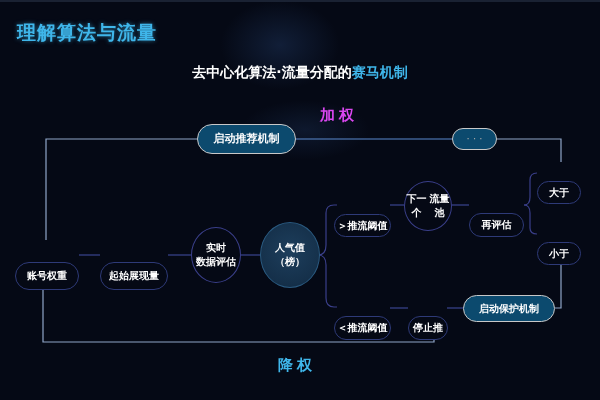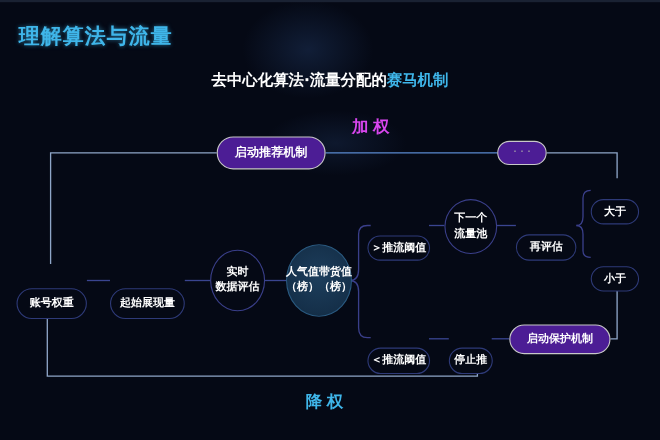--- a/index.html
+++ b/index.html
@@ -36,21 +36,21 @@
     position:absolute; left:278px; top:356px; font-size:15px; font-weight:bold;
     color:#3fb6ea; letter-spacing:4px;
   }
   svg.lines { position:absolute; left:0; top:0; }
   .node {
     position:absolute; box-sizing:border-box; display:flex; align-items:center; justify-content:center;
     color:#ffffff; font-size:10px; font-weight:bold; text-align:center; line-height:14px;
     background:#050915;
   }
   .pill { border:1.5px solid #2e3a78; border-radius:16px;margin-top:20px; }
-  .pill-white { border:1.5px solid #c8c8c8; border-radius:18px; background:#4c1d95; }
+  .pill-white { border:1.5px solid #c8c8c8; border-radius:18px; background:#0c4a6e; }
   .circle { border:1.5px solid #3a3f8a; border-radius:50%; }
   .circle-fill {
     border:1.5px solid #2a5a80; border-radius:50%;
     background: radial-gradient(circle at 50% 45%, #1d3e5c 0%, #15304a 70%, #10263c 100%);
   }
 </style>
 </head>
 <body>
 
 <div class="top-border"></div>
@@ -95,26 +95,25 @@
 <div class="node pill" style="left:15px;top:242px;width:64px;height:28px;">账号权重</div>
 <div class="node pill" style="left:100px;top:242px;width:68px;height:28px;">起始展现量</div>
 
 <div class="node circle" style="left:191px;top:227px;width:50px;height:56px;flex-direction:column;">
   <span>实时</span>
   <span>数据评估</span>
 </div>
 
 <div class="node circle-fill" style="left:260px;top:222px;width:60px;height:66px;flex-direction:row;">
   <span>人气值（榜）</span>
-  <span>带货值（榜）</span>
 </div>
 
 <div class="node pill" style="left:334px;top:194px;width:57px;height:23px;">＞推流阈值</div>
 
-<div class="node circle" style="left:404px;top:181px;width:48px;height:50px;flex-direction:column;">
+<div class="node circle" style="left:404px;top:181px;width:48px;height:50px;flex-direction:row;">
   <span>下一个</span>
   <span>流量池</span>
 </div>
 
 <div class="node pill" style="left:469px;top:193px;width:55px;height:24px;">再评估</div>
 
 <div class="node pill" style="left:537px;top:161px;width:44px;height:23px;">大于</div>
 <div class="node pill" style="left:537px;top:222px;width:44px;height:23px;">小于</div>
 
 <div class="node pill-white" style="left:452px;top:128px;width:45px;height:22px;color:#aaaaaa;font-weight:normal;">· · ·</div>

